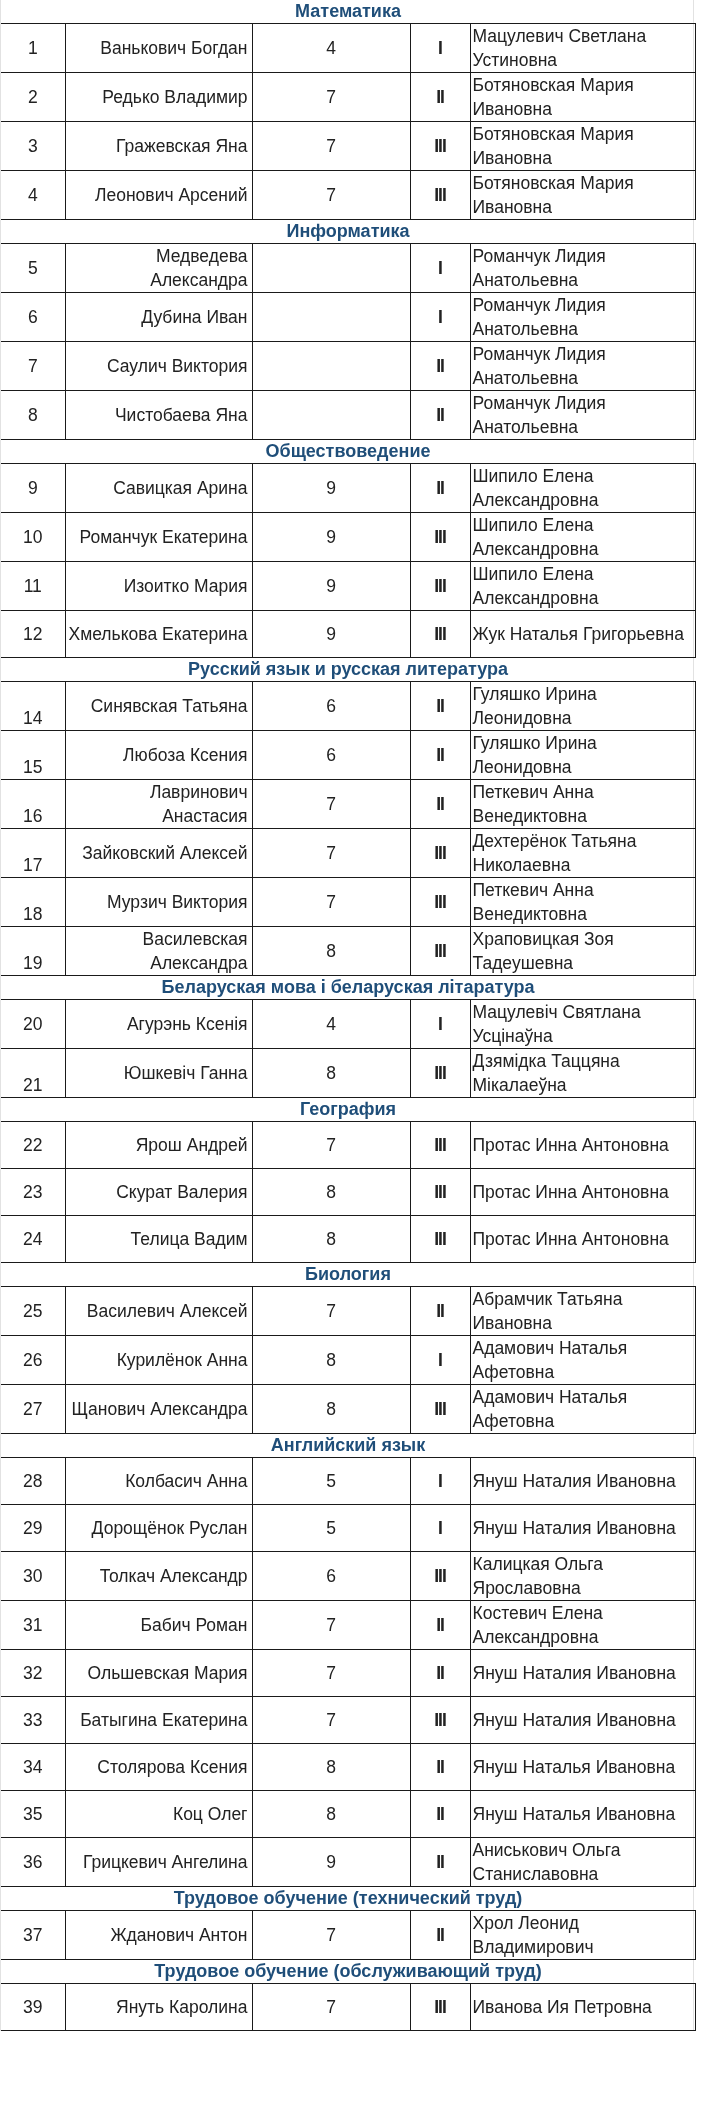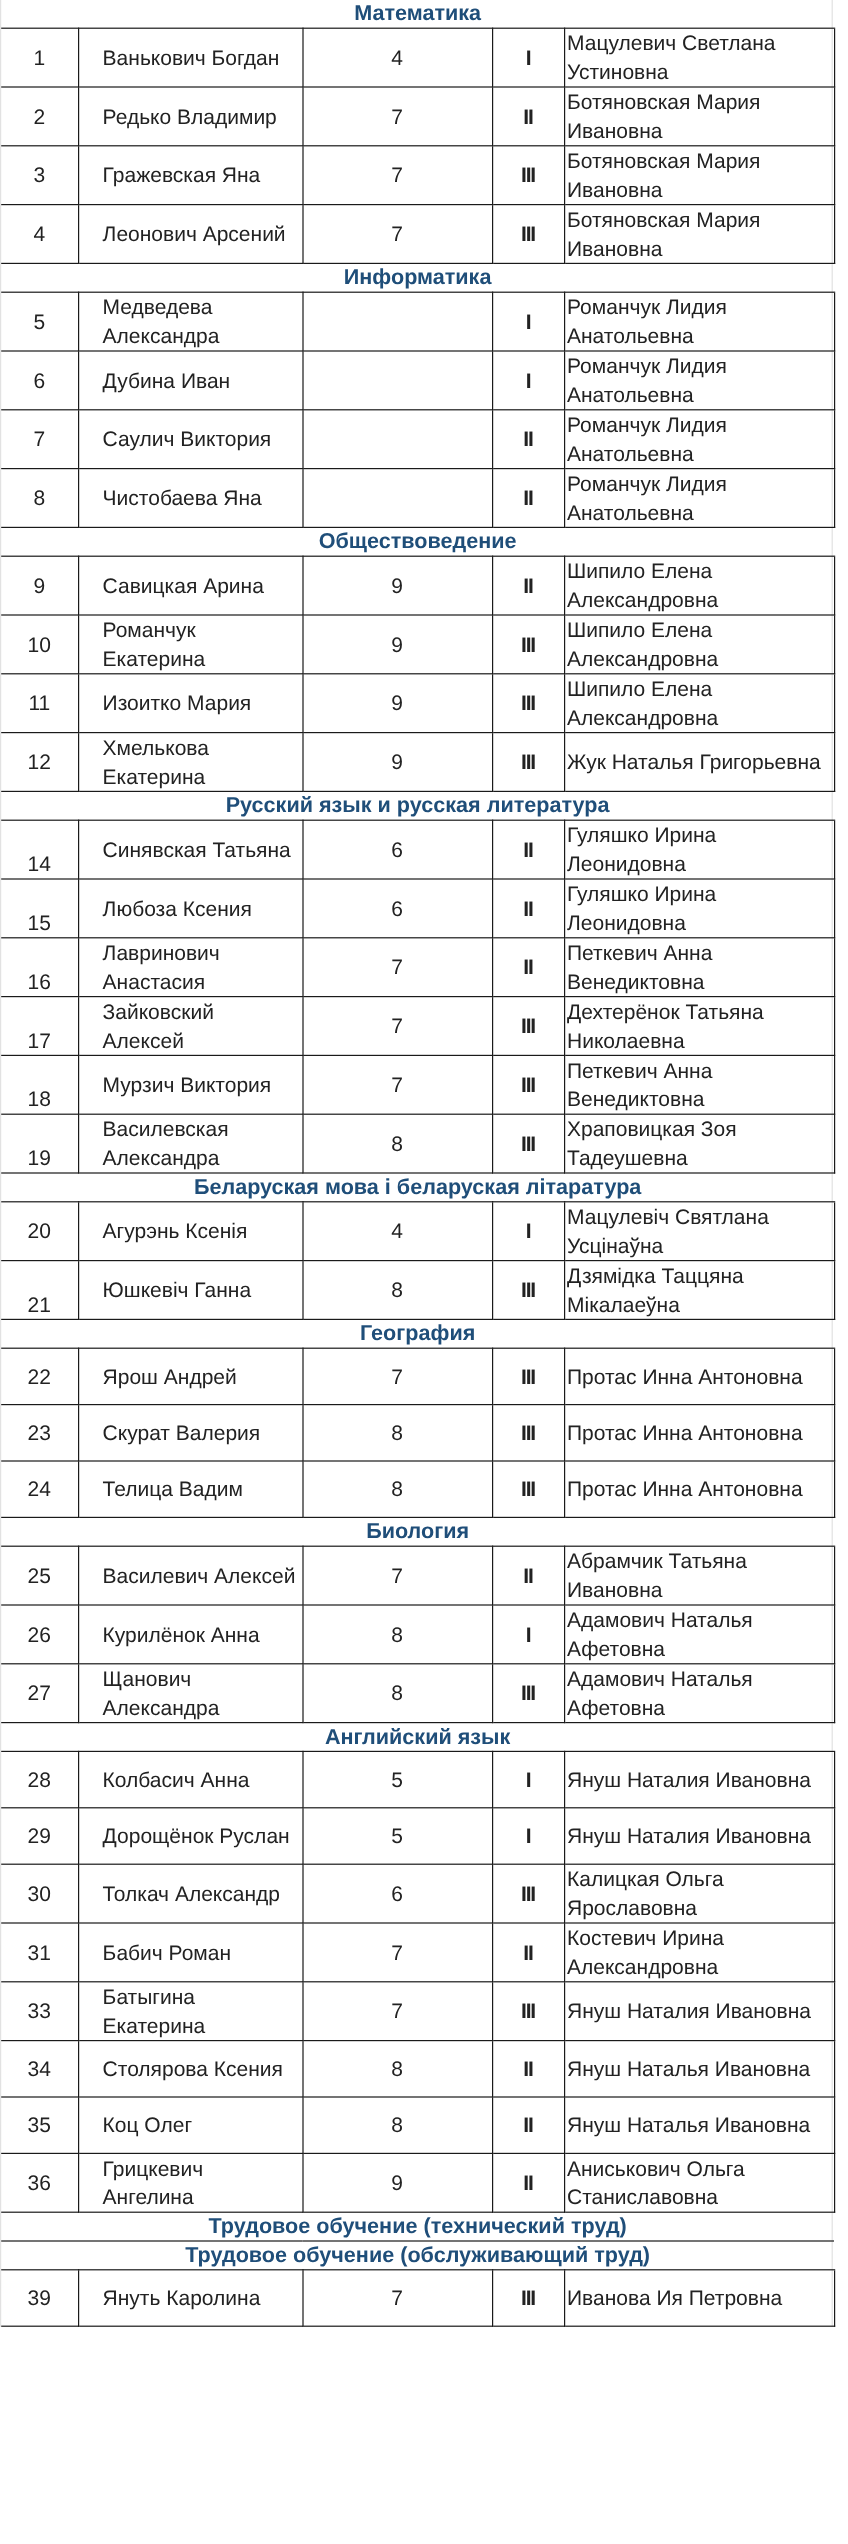--- a/index.html
+++ b/index.html
@@ -52,21 +52,21 @@
 
   tr.data-row td {
     height: 46px;
     padding: 0 4px;
     border: 1.5px solid #1a1a1a;
     vertical-align: middle;
   }
   tr.data-row td:first-child { border-left: none; }
   tr.data-row td.num { text-align: center; }
   tr.data-row td.num.bottom { vertical-align: bottom; padding-bottom: 0; }
-  tr.data-row td.name { text-align: left; padding-left: 20px; }
+  tr.data-row td.name { text-align: right; padding-left: 3px; }
   tr.data-row td.grade { text-align: center; }
   tr.data-row td.degree { text-align: center; font-family: "Liberation Sans Narrow", "Liberation Sans", sans-serif; font-weight: bold; letter-spacing: -1px; }
   tr.data-row td.teacher { text-align: left; padding: 0 2px; }
 </style>
 </head>
 <body>
 
 <div class="frame">
   <table class="results">
     <colgroup>
@@ -302,21 +302,28 @@
           <td class="name">Толкач Александр</td>
           <td class="grade">6</td>
           <td class="degree">III</td>
           <td class="teacher">Калицкая Ольга Ярославовна</td>
         </tr>
         <tr class="data-row">
           <td class="num">31</td>
           <td class="name">Бабич Роман</td>
           <td class="grade">7</td>
           <td class="degree">II</td>
-          <td class="teacher">Костевич Ирина Александровна</td>
+          <td class="teacher">Костевич Елена Александровна</td>
+        </tr>
+        <tr class="data-row">
+          <td class="num">32</td>
+          <td class="name">Ольшевская Мария</td>
+          <td class="grade">7</td>
+          <td class="degree">II</td>
+          <td class="teacher">Януш Наталия Ивановна</td>
         </tr>
         <tr class="data-row">
           <td class="num">33</td>
           <td class="name">Батыгина Екатерина</td>
           <td class="grade">7</td>
           <td class="degree">III</td>
           <td class="teacher">Януш Наталия Ивановна</td>
         </tr>
         <tr class="data-row">
           <td class="num">34</td>
@@ -334,20 +341,27 @@
         </tr>
         <tr class="data-row">
           <td class="num">36</td>
           <td class="name">Грицкевич Ангелина</td>
           <td class="grade">9</td>
           <td class="degree">II</td>
           <td class="teacher">Аниськович Ольга Станиславовна</td>
         </tr>
         <tr class="section-row">
           <td colspan="5">Трудовое обучение (технический труд)</td>
+        </tr>
+        <tr class="data-row">
+          <td class="num">37</td>
+          <td class="name">Жданович Антон</td>
+          <td class="grade">7</td>
+          <td class="degree">II</td>
+          <td class="teacher">Хрол Леонид Владимирович</td>
         </tr>
         <tr class="section-row">
           <td colspan="5">Трудовое обучение (обслуживающий труд)</td>
         </tr>
         <tr class="data-row">
           <td class="num">39</td>
           <td class="name">Януть Каролина</td>
           <td class="grade">7</td>
           <td class="degree">III</td>
           <td class="teacher">Иванова Ия Петровна</td>

